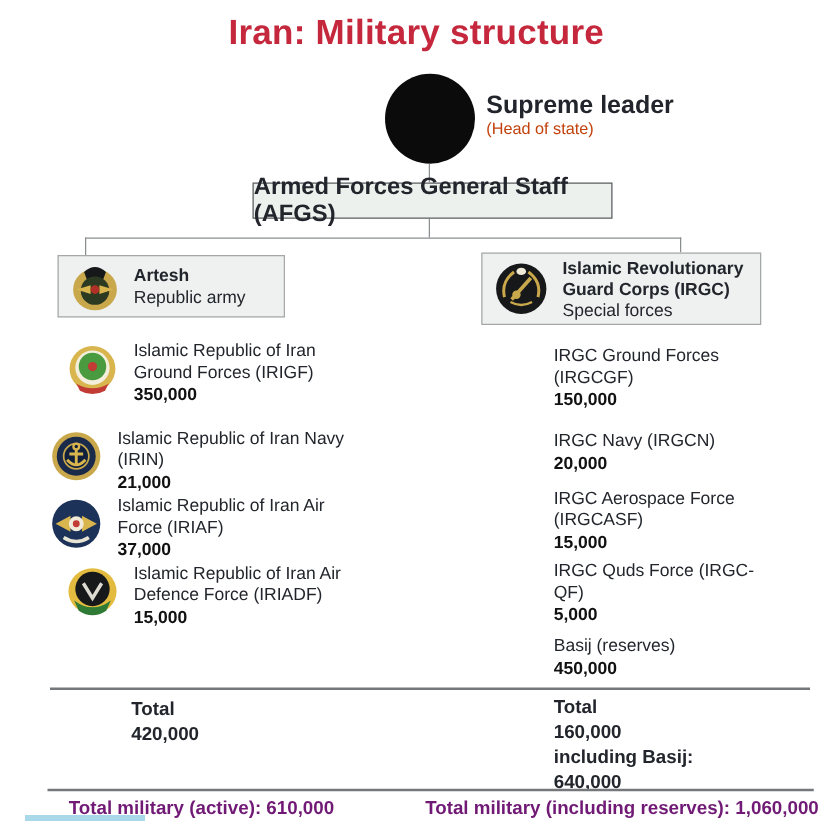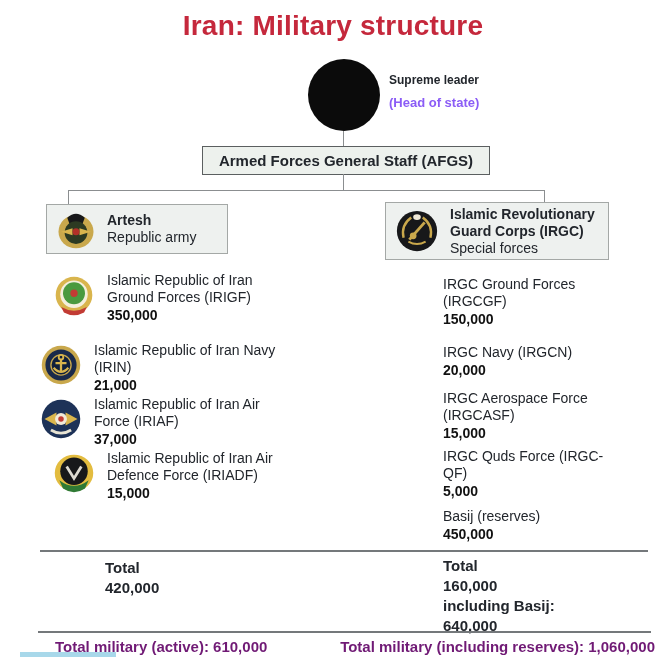--- a/index.html
+++ b/index.html
@@ -6,26 +6,26 @@
   .stage{
     position:relative;width:666px;height:657px;background:#ffffff;
     font-family:"Liberation Sans",sans-serif;color:#1f2228;overflow:hidden;
   }
   .abs{position:absolute;}
   .page-title{
     left:0;top:10px;width:666px;text-align:center;
     font-size:28px;font-weight:bold;letter-spacing:.2px;color:#c5283c;
   }
   .leader-circle{left:308px;top:59px;width:72px;height:72px;border-radius:50%;background:#0b0b0b;}
-  .leader-name{left:389px;top:73px;font-size:12px;font-weight:bold;color:#22262c;}
-  .leader-sub{left:389px;top:95px;font-size:13px;font-weight:bold;color:#8b5cf6;}
+  .leader-name{left:389px;top:73px;font-size:20px;font-weight:bold;color:#22262c;}
+  .leader-sub{left:389px;top:95px;font-size:13px;font-weight:normal;color:#c2410c;}
   .line{background:#8b8e90;}
   .afgs-box{
     left:202px;top:146px;width:286px;height:27px;background:#edf1ed;border:1px solid #5b5f60;
-    display:flex;align-items:center;justify-content:center;font-size:15px;font-weight:bold;color:#22262c;
+    display:flex;align-items:center;justify-content:center;font-size:19px;font-weight:bold;color:#22262c;
   }
   .branch-box{
     background:#eef1ef;border:1px solid #a4a8a6;display:flex;align-items:center;gap:10px;padding:4px 8px;box-sizing:border-box;
   }
   .branch-artesh{left:46px;top:204px;width:182px;height:50px;}
   .branch-irgc{left:385px;top:202px;width:224px;height:58px;}
   .branch-name{font-size:14px;font-weight:bold;color:#22262c;line-height:17px;}
   .branch-sub{font-size:14px;color:#22262c;line-height:17px;}
   .unit-row{display:flex;gap:11px;align-items:flex-start;}
   .unit-name{font-size:14px;line-height:17px;color:#22262c;width:192px;}

